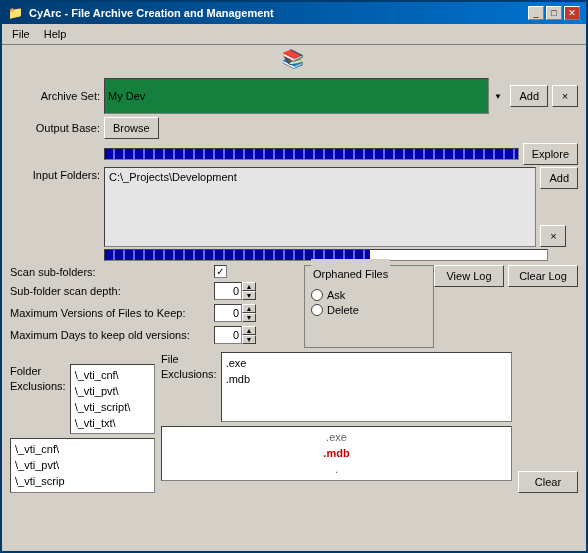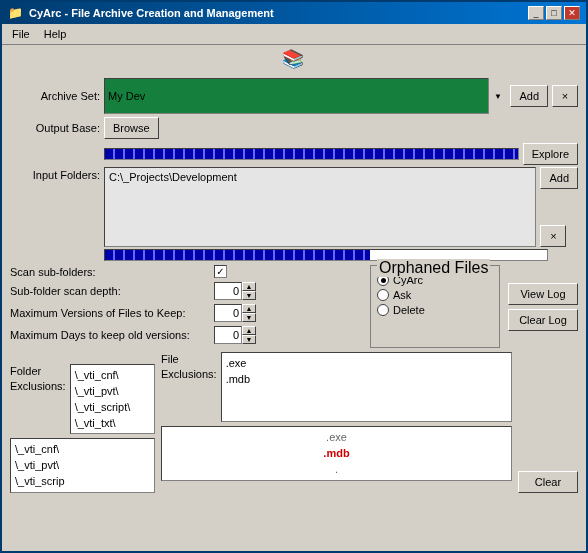--- a/index.html
+++ b/index.html
@@ -350,50 +350,48 @@
       border-left: 1px solid #808080;
       display: flex;
       align-items: center;
       justify-content: center;
       font-size: 8px;
       cursor: pointer;
     }
 
     .middle-section {
       display: flex;
-      gap: 8px;
       margin-top: 4px;
       margin-bottom: 0;
     }
 
     .options-col {
       flex: 1;
     }
 
     .orphaned-col {
       width: 130px;
       border: 1px solid #808080;
       padding: 4px 6px 6px 6px;
       position: relative;
     }
 
     .orphaned-label {
       position: absolute;
       top: -7px;
       left: 6px;
       background: #d4d0c8;
-      padding: 0 2px;
-      font-size: 16px;
+      padding: 9px 2px;
+      font-size: 11px;
     }
 
     .view-log-col {
       display: flex;
-      flex-direction: column;
       gap: 4px;
-      justify-content: center;
+      justify-content: flex-start;
     }
   </style>
 </head>
 <body>
 
 <div class="window">
 
   <div class="title-bar">
     <div class="title-bar-left">
       <span class="title-icon">📁</span>

